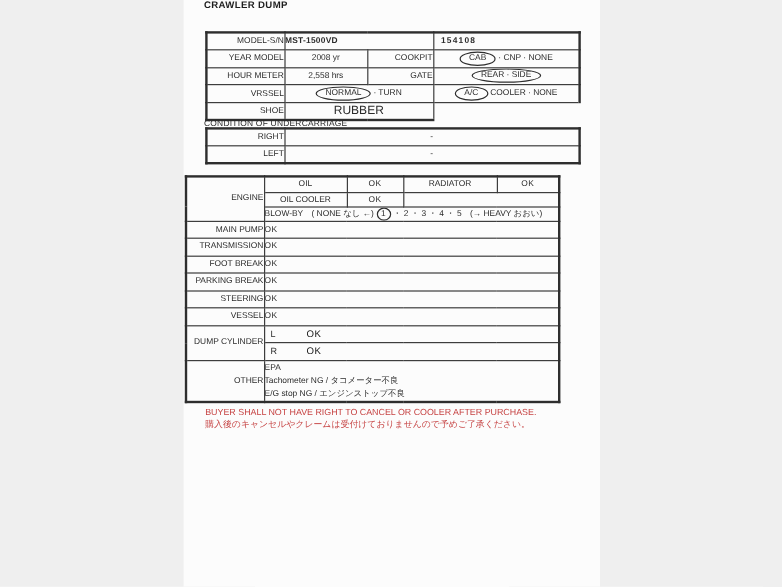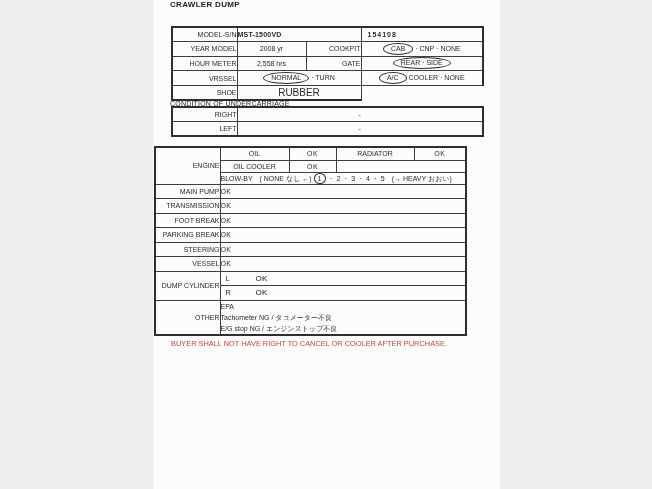--- a/index.html
+++ b/index.html
@@ -192,13 +192,14 @@
       <div>EPA</div>
       <div>Tachometer NG / タコメーター不良</div>
       <div>E/G stop NG / エンジンストップ不良</div>
     </td>
   </tr>
 </tbody>
   </table>
 
 <div class="abs red">
   <div>BUYER SHALL NOT HAVE RIGHT TO CANCEL OR COOLER AFTER PURCHASE.</div>
+  <div>購入後のキャンセルやクレームは受付けておりませんので予めご了承ください。</div>
 </div>
 
 </body></html>

